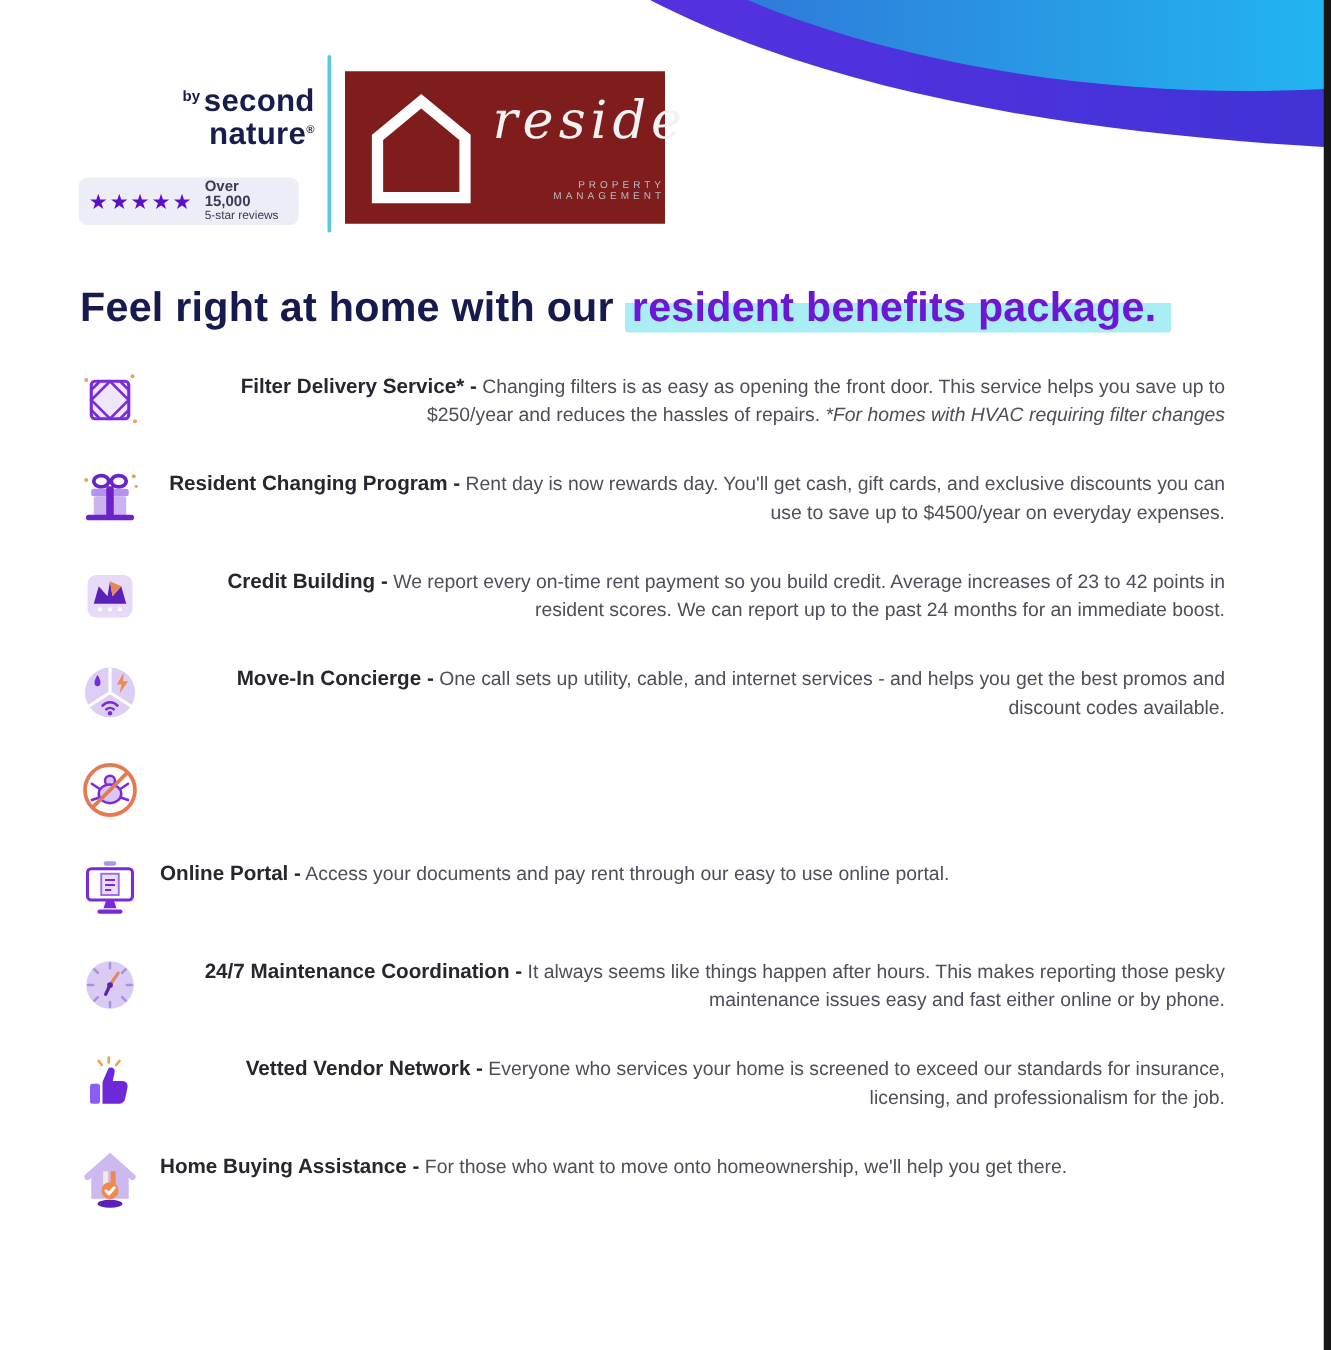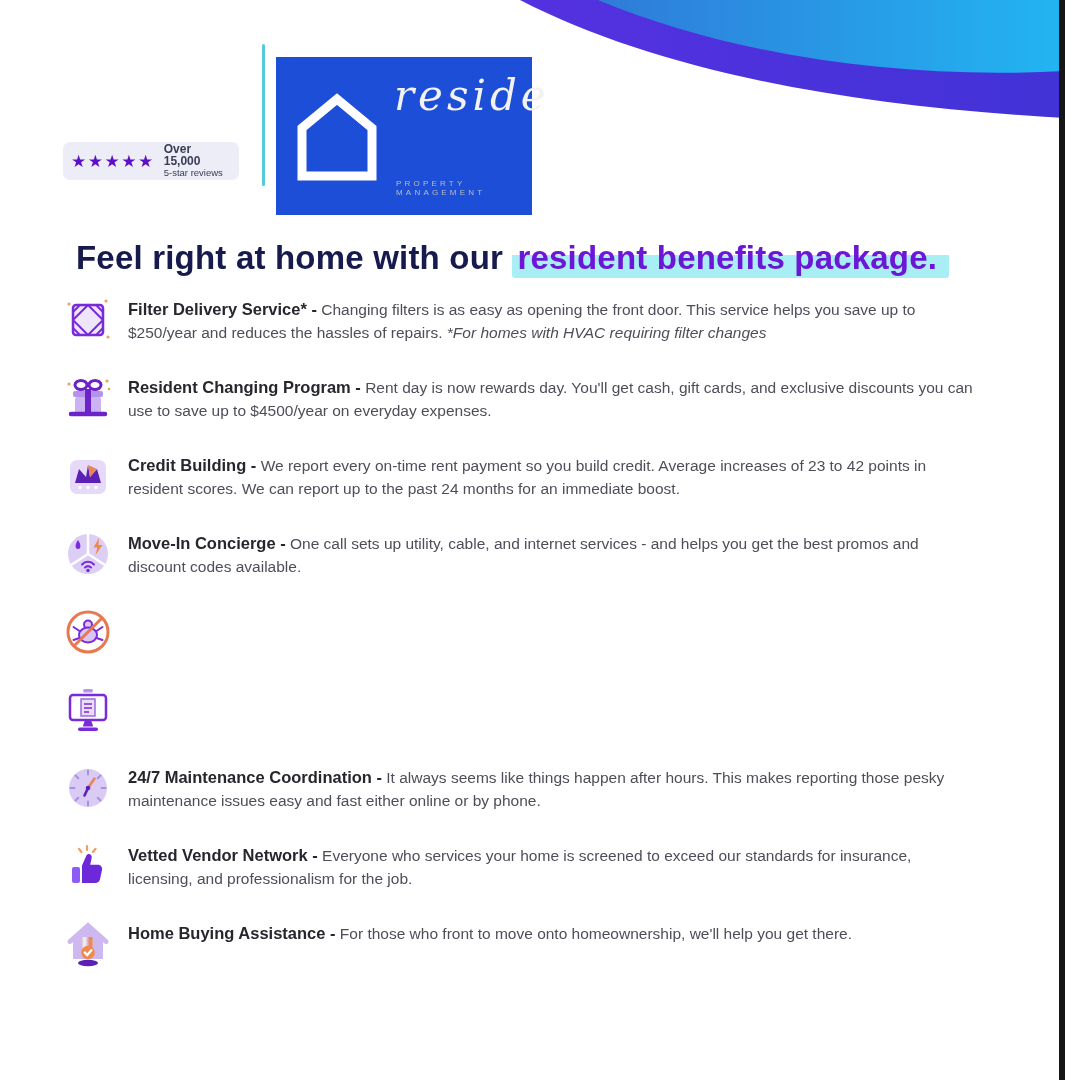--- a/index.html
+++ b/index.html
@@ -21,40 +21,40 @@
   .brand-lines{display:inline-flex;flex-direction:column;align-items:flex-end;line-height:22px;
                font-size:25px;font-weight:800;letter-spacing:.2px;}
   .brand-lines sup{font-size:9px;}
   .reviews-badge{position:absolute;left:63px;top:142px;width:176px;height:38px;background:#EDEDF7;
                  border-radius:7px;display:flex;align-items:center;gap:9px;padding:0 8px;box-sizing:border-box;}
   .stars{color:#5C0FC8;font-size:17px;letter-spacing:1.5px;white-space:nowrap;}
   .reviews-text{display:flex;flex-direction:column;line-height:12px;color:#3A3B55;}
   .reviews-line1{font-size:12px;font-weight:600;}
   .reviews-line2{font-size:9.5px;}
   .divider{position:absolute;left:262px;top:44px;width:3px;height:142px;background:#57C9DC;border-radius:2px;}
-  .reside-logo{position:absolute;left:276px;top:57px;width:256px;height:158px;background:#1d4ed8;
-               display:flex;align-items:center;}
+  .reside-logo{position:absolute;left:276px;top:57px;width:256px;height:122px;background:#7f1d1d;
+               display:flex;align-items:center;text-align:right;}
   .reside-house{margin-left:14px;flex:0 0 auto;}
   .reside-right{position:relative;flex:1;height:100%;}
   .reside-name{position:absolute;left:10px;top:14px;color:#F2F2F2;font-family:"DejaVu Serif",serif;
                font-style:italic;font-size:42px;letter-spacing:4px;}
   .reside-tag{position:absolute;left:12px;bottom:18px;color:#B9BCC2;font-size:8px;letter-spacing:3.2px;}
   
   .headline{position:absolute;left:64px;top:224px;width:950px;font-size:33px;line-height:44px;
             letter-spacing:.2px;white-space:nowrap;}
   .headline-prefix{color:#171A4D;font-weight:600;}
   .headline-highlight{color:#6C16D6;font-weight:800;
             background:linear-gradient(to bottom,transparent 40%,#A9EEF4 40%);
             padding:0 12px 2px 5px;border-radius:3px;}
   
   .benefits{position:absolute;left:64px;top:298px;width:916px;display:flex;flex-direction:column;gap:32px;}
   .benefit{display:flex;gap:16px;}
   .bicon{flex:0 0 48px;width:48px;height:48px;margin-top:-2px;}
   .bicon svg{width:48px;height:48px;display:block;}
-  .btext{margin:0;font-size:15.5px;line-height:23px;color:#4E4E5A;}
+  .btext{margin:0;font-size:15.5px;line-height:23px;color:#4E4E5A;text-align:right;}
   .btitle{font-size:16.5px;font-weight:700;color:#26262F;}
   .bnote{font-style:italic;}
 </style>
 </head>
 <body>
 
 <div class="page">
 
   <svg class="swoosh" viewBox="0 0 1065 1080" aria-hidden="true">
     <defs>
@@ -66,20 +66,26 @@
         <stop offset="0" stop-color="#5531E0"></stop>
           <stop offset="1" stop-color="#4133D6"></stop>
       </linearGradient>
     </defs>
     <path d="M520,0 C660,72 850,106 1065,118 L1065,0 Z" fill="url(#gradIndigo)"></path>
     <path d="M598,0 C730,55 900,80 1065,71 L1065,0 Z" fill="url(#gradCyan)"></path>
   </svg>
   <div class="edge-strip"></div>
 
 
+  <div class="brand">
+    <span class="by">by</span><span class="brand-lines">
+        <span>second</span>
+        <span><span>nature</span><sup>®</sup></span>
+      </span>
+  </div>
 
   <div class="reviews-badge">
     <span class="stars">★★★★★</span>
     <span class="reviews-text">
       <span class="reviews-line1">Over 15,000</span>
       <span class="reviews-line2">5-star reviews</span>
     </span>
   </div>
 
   <div class="divider"></div>
@@ -87,21 +93,21 @@
   <div class="reside-logo">
     <svg class="reside-house" width="94" height="96" viewBox="0 0 94 96">
       <path d="M12 40 L47 11 L82 40 L82 88 L12 88 Z" fill="none" stroke="#ffffff" stroke-width="9" stroke-linejoin="miter"></path>
     </svg>
     <span class="reside-right">
       <span class="reside-name">reside</span>
       <span class="reside-tag">PROPERTY MANAGEMENT</span>
     </span>
   </div>
 
-  <h1 class="headline" style="margin:12px;">
+  <h1 class="headline" style="margin:0;">
     <span class="headline-prefix">Feel right at home with our</span>
     <span class="headline-highlight">resident benefits package.</span>
   </h1>
 
   <div class="benefits">
 
     <div class="benefit">
       <span class="bicon">
         <svg viewBox="0 0 48 48">
             <rect x="9" y="9" width="30" height="30" rx="3" fill="#EFE6FB" stroke="#7A2BD9" stroke-width="2.5"></rect>
@@ -191,20 +197,25 @@
       <span class="bicon">
         <svg viewBox="0 0 48 48">
             <rect x="19" y="3" width="10" height="3.5" rx="1.7" fill="#B493EC"></rect>
             <rect x="6" y="9" width="36" height="25" rx="3" fill="none" stroke="#7A2BD9" stroke-width="2.5"></rect>
             <rect x="17" y="13" width="14" height="17" fill="#E9DDFA" stroke="#9B6BE0" stroke-width="1.5"></rect>
             <path d="M20 18 h8 M20 22 h8 M20 26 h5" stroke="#7A2BD9" stroke-width="1.6"></path>
             <path d="M21 34 h6 l2.2 6.5 h-10.4 Z" fill="#7A2BD9"></path>
             <rect x="14" y="41.5" width="20" height="3.5" rx="1.7" fill="#7A2BD9"></rect>
           </svg>
       </span>
+      <p class="btext">
+        <span class="btitle">Online Portal -</span>
+        <span class="bdesc">Access your documents and pay rent through our easy to use online portal.</span>
+        <span class="bnote"></span>
+      </p>
     </div>
 
     <div class="benefit">
       <span class="bicon">
         <svg viewBox="0 0 48 48">
             <circle cx="24" cy="24" r="19" fill="#D9CBF4"></circle>
             <g stroke="#A98FE0" stroke-width="2" stroke-linecap="round">
               <path d="M24 6.5 v4 M24 37.5 v4 M6.5 24 h4 M37.5 24 h4 M11.5 11.5 l2.8 2.8 M33.7 33.7 l2.8 2.8 M36.5 11.5 l-2.8 2.8 M14.3 33.7 L11.5 36.5"></path>
             </g>
             <path d="M24 24 L30.5 14.5" stroke="#E8865A" stroke-width="2.6" stroke-linecap="round"></path>
@@ -243,19 +254,19 @@
             <path d="M9 20 L24 7 L39 20 V39 H9 Z" fill="#CDB9F0"></path>
             <path d="M6 21.5 L24 5.5 L42 21.5" stroke="#CDB9F0" stroke-width="5" fill="none" stroke-linecap="round"></path>
             <rect x="18.5" y="17" width="4" height="14" fill="#F5E9DF"></rect>
             <rect x="24.5" y="17" width="4" height="14" fill="#EE8A4E"></rect>
             <circle cx="24" cy="32.5" r="6.8" fill="#EE8A4E"></circle>
             <path d="M20.8 32.6 l2.4 2.4 l4.2 -4.8" stroke="#ffffff" stroke-width="2.4" fill="none" stroke-linecap="round"></path>
           </svg>
       </span>
       <p class="btext">
         <span class="btitle">Home Buying Assistance -</span>
-        <span class="bdesc">For those who front to move onto homeownership, we'll help you get there.</span>
+        <span class="bdesc">For those who want to move onto homeownership, we'll help you get there.</span>
         <span class="bnote"></span>
       </p>
     </div>
 
   </div>
 </div>
 
 </body></html>

